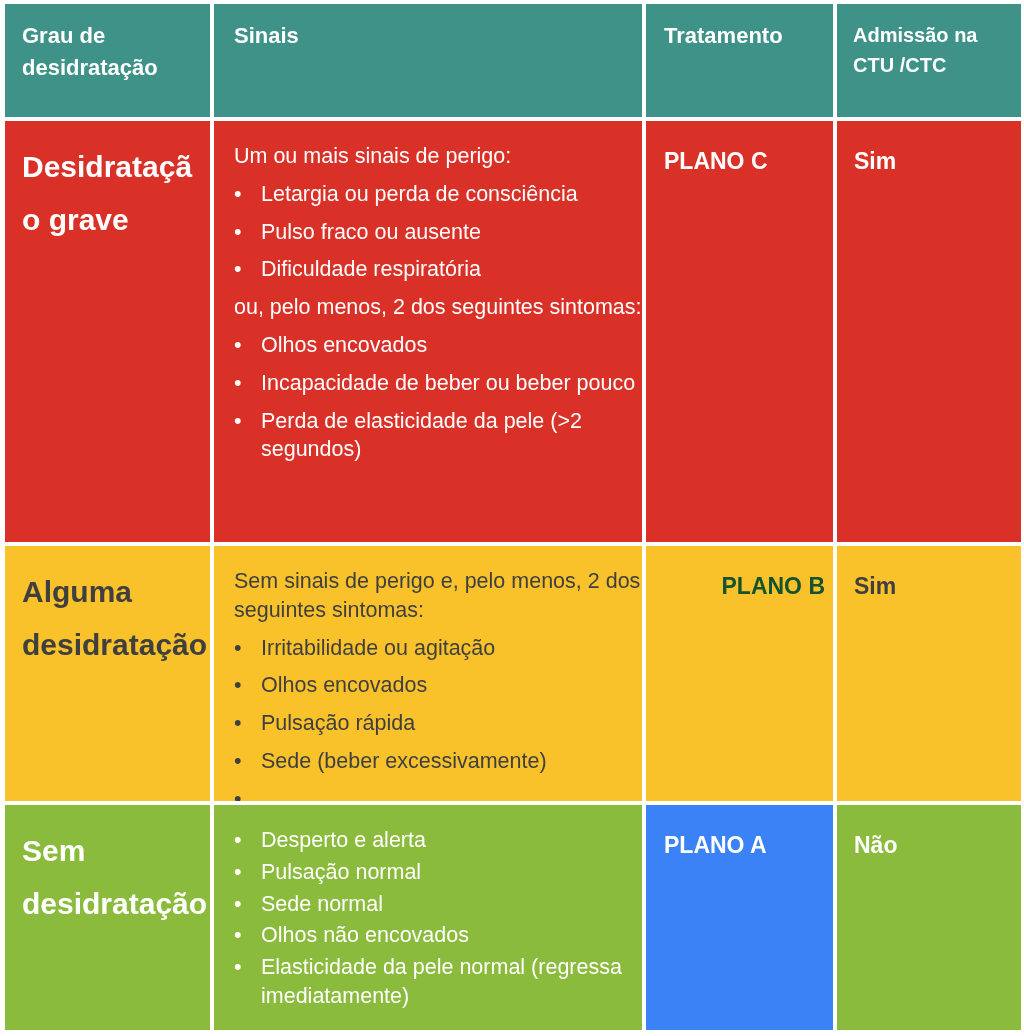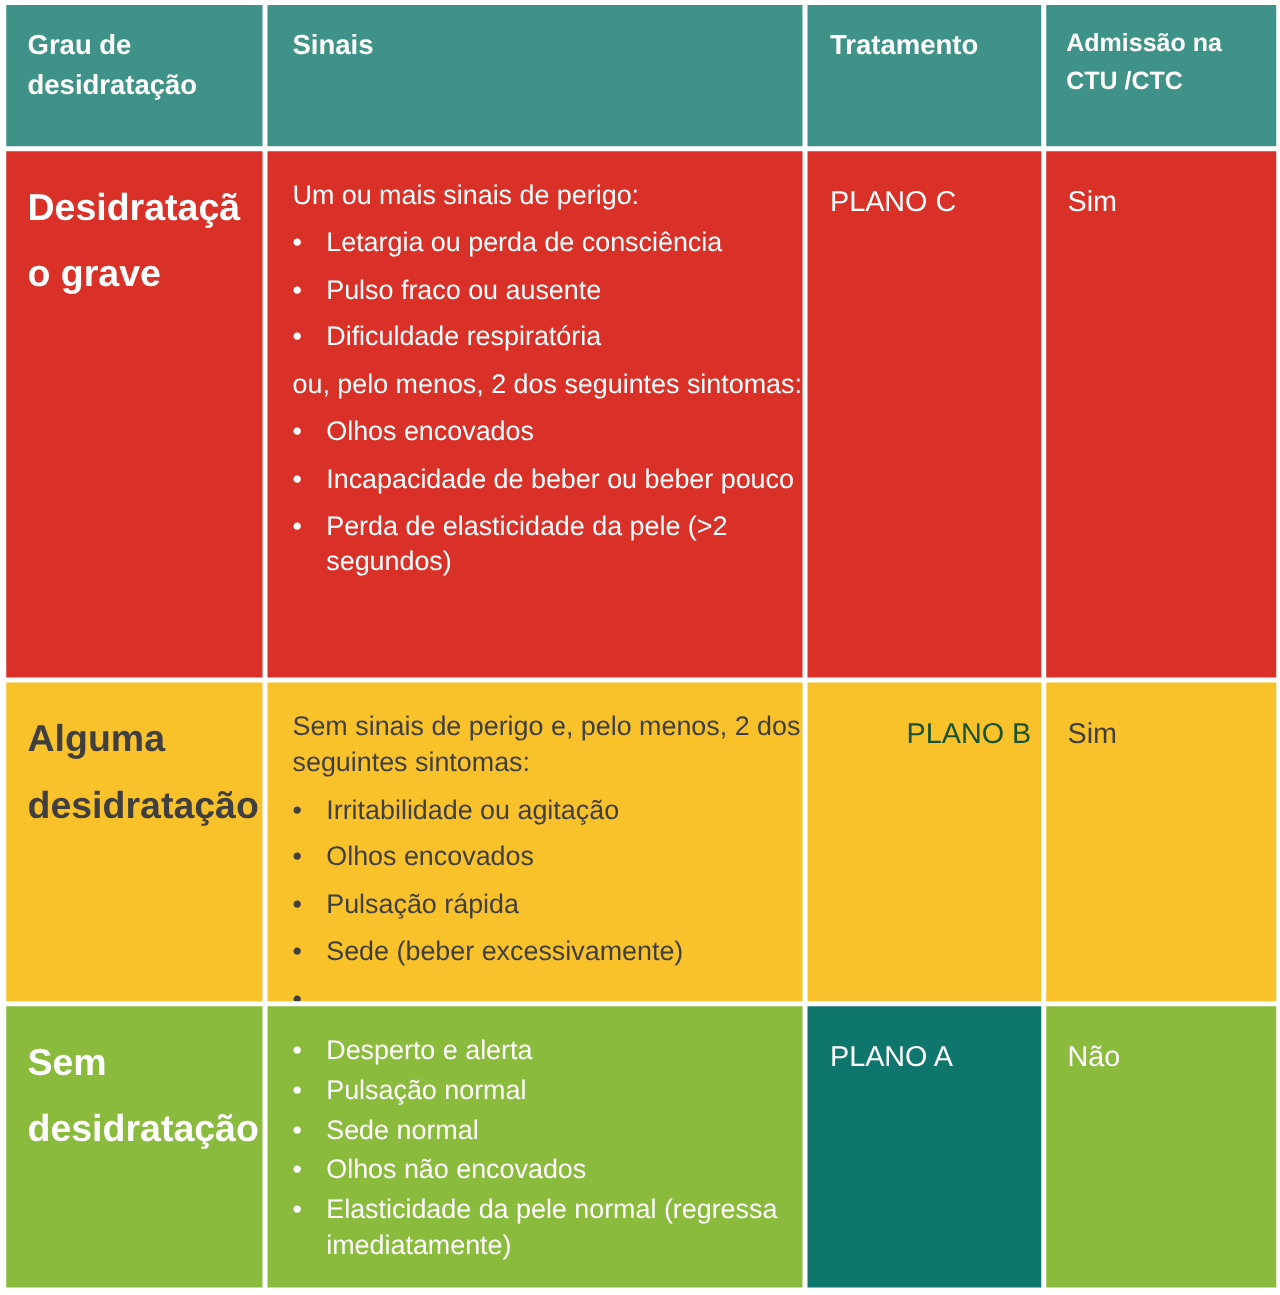--- a/index.html
+++ b/index.html
@@ -47,20 +47,21 @@
   .sign { line-height: 1.34; margin-bottom: 9px; }
   .sign.text:not(:first-child) { margin-top: 3px; }
   .sign.bullet { position: relative; padding-left: 27px; }
   .sign .dot { position: absolute; left: 0; top: 0; }
   .r2 .sign { margin-bottom: 3px; }
 
   
   .plan, .adm {
     font-size: 23px;
     padding: 27px 8px 0 18px;
+    font-weight: bold;
   }
   .adm { padding-left: 17px; }
 </style>
 </head>
 <body>
 
 <div class="table">
 
   <div class="cell head c1" style="background: rgb(63, 146, 135); color: rgb(255, 255, 255);">Grau de desidratação</div>
   <div class="cell head c2" style="background: rgb(63, 146, 135); color: rgb(255, 255, 255);">Sinais</div>
@@ -94,16 +95,16 @@
   <div class="cell adm r1" style="background: rgb(249, 194, 43); color: rgb(63, 63, 63);">Sim</div>
 
   <div class="cell label r2" style="background: rgb(139, 187, 61); color: rgb(255, 255, 255);">Sem<br>desidratação</div>
   <div class="cell signs r2" style="background: rgb(139, 187, 61); color: rgb(255, 255, 255);">
       <div class="sign bullet"><span class="dot">•</span><span>Desperto e alerta</span></div>
       <div class="sign bullet"><span class="dot">•</span><span>Pulsação normal</span></div>
       <div class="sign bullet"><span class="dot">•</span><span>Sede normal</span></div>
       <div class="sign bullet"><span class="dot">•</span><span>Olhos não encovados</span></div>
       <div class="sign bullet"><span class="dot">•</span><span>Elasticidade da pele normal (regressa imediatamente)</span></div>
     </div>
-  <div class="cell plan r2" style="background: #0f766e; color: rgb(255, 255, 255);">PLANO A</div>
+  <div class="cell plan r2" style="background: #3b82f6; color: rgb(255, 255, 255);">PLANO A</div>
   <div class="cell adm r2" style="background: rgb(139, 187, 61); color: rgb(255, 255, 255);">Não</div>
 
 </div>
 
 </body></html>

